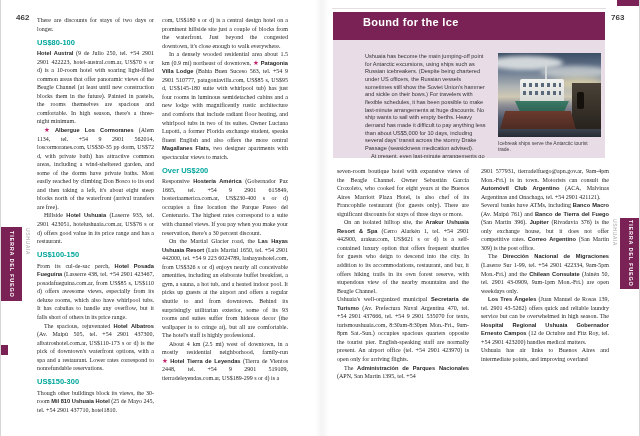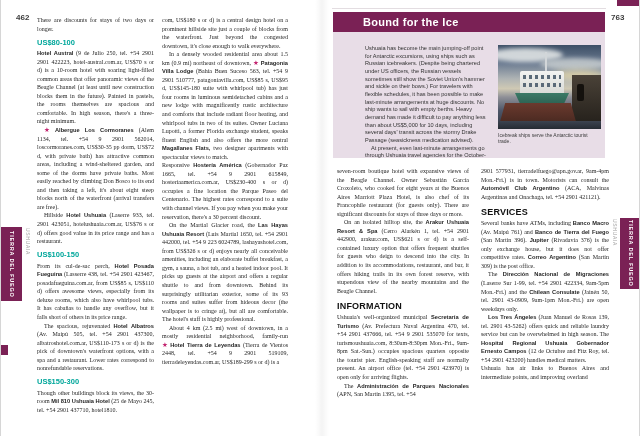--- a/index.html
+++ b/index.html
@@ -40,21 +40,21 @@
   .col b { font-family:"Liberation Sans", sans-serif; font-size:5.7px; }
   .col h3 { font:bold 7.5px "Liberation Sans", sans-serif; color:var(--accent,#00a79b);
             margin:4.5px 0 2.5px; text-align:left; }
   .col h2 { font:bold 9px "Liberation Sans", sans-serif; color:#101010; letter-spacing:.2px;
             margin:5.5px 0 2.5px; text-align:left; }
   .star { color:var(--star,#c32570); font-size:6.5px; margin-right:1.5px; }
 
   
   .box { position:absolute; left:332px; top:12px; width:272px; height:146px;
          background:var(--boxbg,#e8dde7); overflow:hidden; }
-  .box-head { height:20px; background:var(--maroon,#7a2155); color:#fff;
+  .box-head { height:28px; background:var(--maroon,#7a2155); color:#fff;
               font:bold 11px "Liberation Sans", sans-serif; line-height:20px;
               padding-left:30px; letter-spacing:.3px; }
   .box-body { display:flex; padding:13px 4px 0 32px; gap:9px; }
   .box-text { width:124px; font:5.6px "Liberation Sans", sans-serif; line-height:7.65px;
               color:#333; }
   .box-text p.ind { text-indent:6px; }
   .box-photo-wrap { width:103px; }
   .photo { position:relative; width:103px; height:84px; overflow:hidden; background:#6c7c92; }
   .caption { margin-top:3px; font:5px "Liberation Sans", sans-serif; line-height:6.3px; color:#3c3c3c; }
 
@@ -113,20 +113,21 @@
       <p class="ind">Hillside <b>Hotel Ushuaia</b> (Laserre 933, tel. 2901 423051, hotelushuaia.com.ar, US$76 s or d) offers good value in its price range and has a restaurant.</p>
       <h3>US$100-150</h3>
       <p>From its cul-de-sac perch, <b>Hotel Posada Fueguina</b> (Lasserre 438, tel. +54 2901 423467, posadafueguina.com.ar, from US$85 s, US$110 d) offers awesome views, especially from its deluxe rooms, which also have whirlpool tubs. It has cabañas to handle any overflow, but it falls short of others in its price range.</p>
       <p class="ind">The spacious, rejuvenated <b>Hotel Albatros</b> (Av. Maipú 505, tel. +54 2901 437300, albatroshotel.com.ar, US$110-173 s or d) is the pick of downtown's waterfront options, with a spa and a restaurant. Lower rates correspond to nonrefundable reservations.</p>
       <h3>US$150-300</h3>
       <p>Though other buildings block its views, the 30-room <b>Mil 810 Ushuaia Hotel</b> (25 de Mayo 245, tel. +54 2901 437710, hotel1810.</p>
     </div>
   <div class="col colL2">
       <p>com, US$180 s or d) is a central design hotel on a prominent hillside site just a couple of blocks from the waterfront. Just beyond the congested downtown, it's close enough to walk everywhere.</p>
       <p class="ind">In a densely wooded residential area about 1.5 km (0.9 mi) northeast of downtown, <span class="star">★</span><b>Patagonia Villa Lodge</b> (Bahía Buen Suceso 563, tel. +54 9 2901 510777, patagoniavilla.com, US$85 s, US$95 d, US$145-180 suite with whirlpool tub) has just four rooms in luminous semidetached cabins and a new lodge with magnificently rustic architecture and comforts that include radiant floor heating, and whirlpool tubs in two of its suites. Owner Luciana Lupotti, a former Florida exchange student, speaks fluent English and also offers the more central <b>Magallanes Flats,</b> two designer apartments with spectacular views to match.</p>
+      <h3>Over US$200</h3>
       <p>Responsive <b>Hostería América</b> (Gobernador Paz 1665, tel. +54 9 2901 615849, hosteriaamerica.com.ar, US$230-400 s or d) occupies a fine location the Parque Paseo del Centenario. The highest rates correspond to a suite with channel views. If you pay when you make your reservation, there's a 30 percent discount.</p>
       <p class="ind">On the Martial Glacier road, the <b>Las Hayas Ushuaia Resort</b> (Luis Martial 1650, tel. +54 2901 442000, tel. +54 9 223 6024789, lashayashotel.com, from US$326 s or d) enjoys nearly all conceivable amenities, including an elaborate buffet breakfast, a gym, a sauna, a hot tub, and a heated indoor pool. It picks up guests at the airport and offers a regular shuttle to and from downtown. Behind its surprisingly utilitarian exterior, some of its 93 rooms and suites suffer from hideous decor (the wallpaper is to cringe at), but all are comfortable. The hotel's staff is highly professional.</p>
       <p class="ind">About 4 km (2.5 mi) west of downtown, in a mostly residential neighborhood, family-run <span class="star">★</span><b>Hotel Tierra de Leyendas</b> (Tierra de Vientos 2448, tel. +54 9 2901 519109, tierradeleyendas.com.ar, US$189-299 s or d) is a</p>
     </div>
 
   <div class="box">
     <div class="box-head">Bound for the Ice</div>
     <div class="box-body">
       <div class="box-text">
         <p>Ushuaia has become the main jumping-off point for Antarctic excursions, using ships such as Russian icebreakers. (Despite being chartered under US officers, the Russian vessels sometimes still show the Soviet Union's hammer and sickle on their bows.) For travelers with flexible schedules, it has been possible to make last-minute arrangements at huge discounts. No ship wants to sail with empty berths. Heavy demand has made it difficult to pay anything less than about US$5,000 for 10 days, including several days' transit across the stormy Drake Passage (seasickness medication advised).</p>
@@ -149,25 +150,23 @@
           <div class="ph-water"></div>
         </div>
         <div class="caption">Icebreak ships serve the Antarctic tourist trade.</div>
       </div>
     </div>
   </div>
 
   <div class="col colR1">
       <p>seven-room boutique hotel with expansive views of the Beagle Channel. Owner Sebastián García Croxoleto, who cooked for eight years at the Buenos Aires Marriott Plaza Hotel, is also chef of its Francophile restaurant (for guests only). There are significant discounts for stays of three days or more.</p>
       <p class="ind">On an isolated hilltop site, the <b>Arakur Ushuaia Resort &amp; Spa</b> (Cerro Alarkén 1, tel. +54 2901 442900, arakur.com, US$621 s or d) is a self-contained luxury option that offers frequent shuttles for guests who deign to descend into the city. In addition to its accommodations, restaurant, and bar, it offers hiking trails in its own forest reserve, with stupendous view of the nearby mountains and the Beagle Channel.</p>
-      <h2>INFORMATION</h2>
       <p>Ushuaia's well-organized municipal <b>Secretaría de Turismo</b> (Av. Prefectura Naval Argentina 470, tel. +54 2901 437666, tel. +54 9 2901 535070 for texts, turismoushuaia.com, 8:30am-8:30pm Mon.-Fri., 9am-8pm Sat.-Sun.) occupies spacious quarters opposite the tourist pier. English-speaking staff are normally present. An airport office (tel. +54 2901 423970) is open only for arriving flights.</p>
       <p class="ind">The <b>Administración de Parques Nacionales</b> (APN, San Martín 1395, tel. +54</p>
     </div>
   <div class="col colR2">
       <p>2901 577931, tierradelfuego@apn.gov.ar, 9am-4pm Mon.-Fri.) is in town. Motorists can consult the <b>Automóvil Club Argentino</b> (ACA, Malvinas Argentinas and Onachaga, tel. +54 2901 421121).</p>
-      <h2>SERVICES</h2>
       <p>Several banks have ATMs, including <b>Banco Macro</b> (Av. Maipú 761) and <b>Banco de Tierra del Fuego</b> (San Martín 396). <b>Jupiter</b> (Rivadavia 376) is the only exchange house, but it does not offer competitive rates. <b>Correo Argentino</b> (San Martín 309) is the post office.</p>
       <p class="ind">The <b>Dirección Nacional de Migraciones</b> (Laserre Sur 1-99, tel. +54 2901 422334, 9am-5pm Mon.-Fri.) and the <b>Chilean Consulate</b> (Jainén 50, tel. 2901 43-0909, 9am-1pm Mon.-Fri.) are open weekdays only.</p>
       <p class="ind"><b>Los Tres Ángeles</b> (Juan Manuel de Rosas 139, tel. 2901 43-5262) offers quick and reliable laundry service but can be overwhelmed in high season. The <b>Hospital Regional Ushuaia Gobernador Ernesto Campos</b> (12 de Octubre and Fitz Roy, tel. +54 2901 423200) handles medical matters.</p>
       <p>Ushuaia has air links to Buenos Aires and intermediate points, and improving overland</p>
     </div>
 </div>
 
 </body></html>

